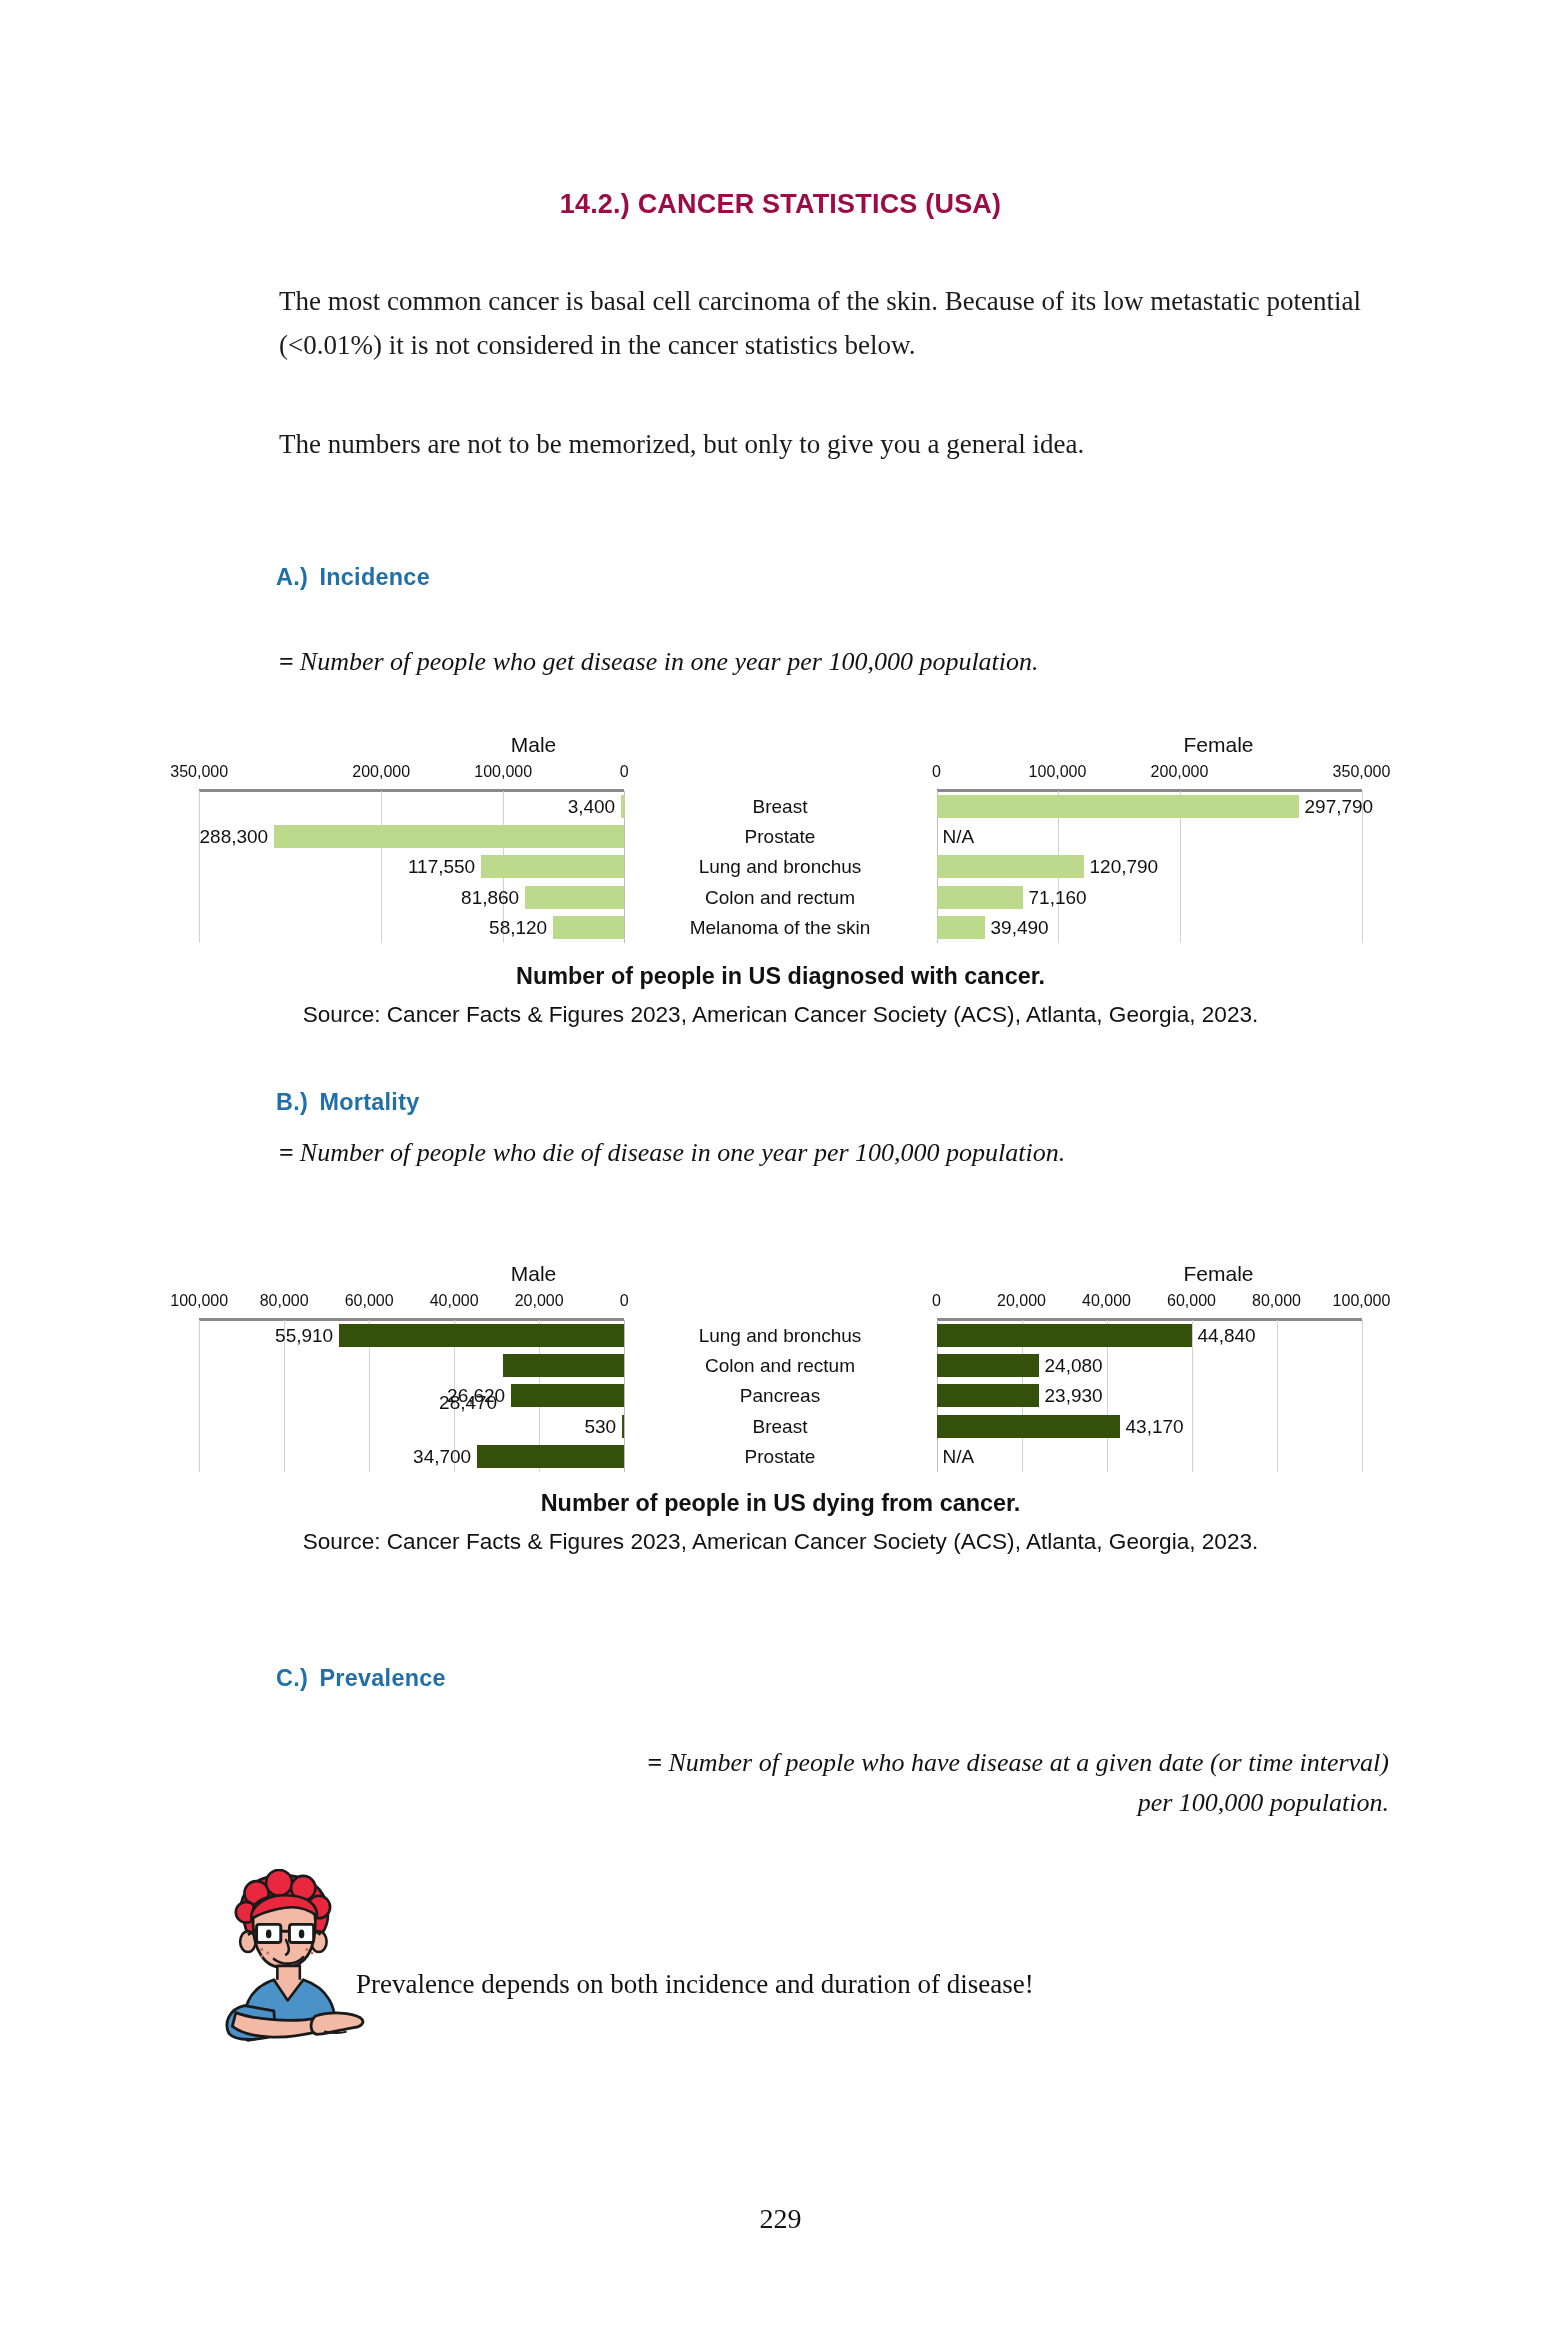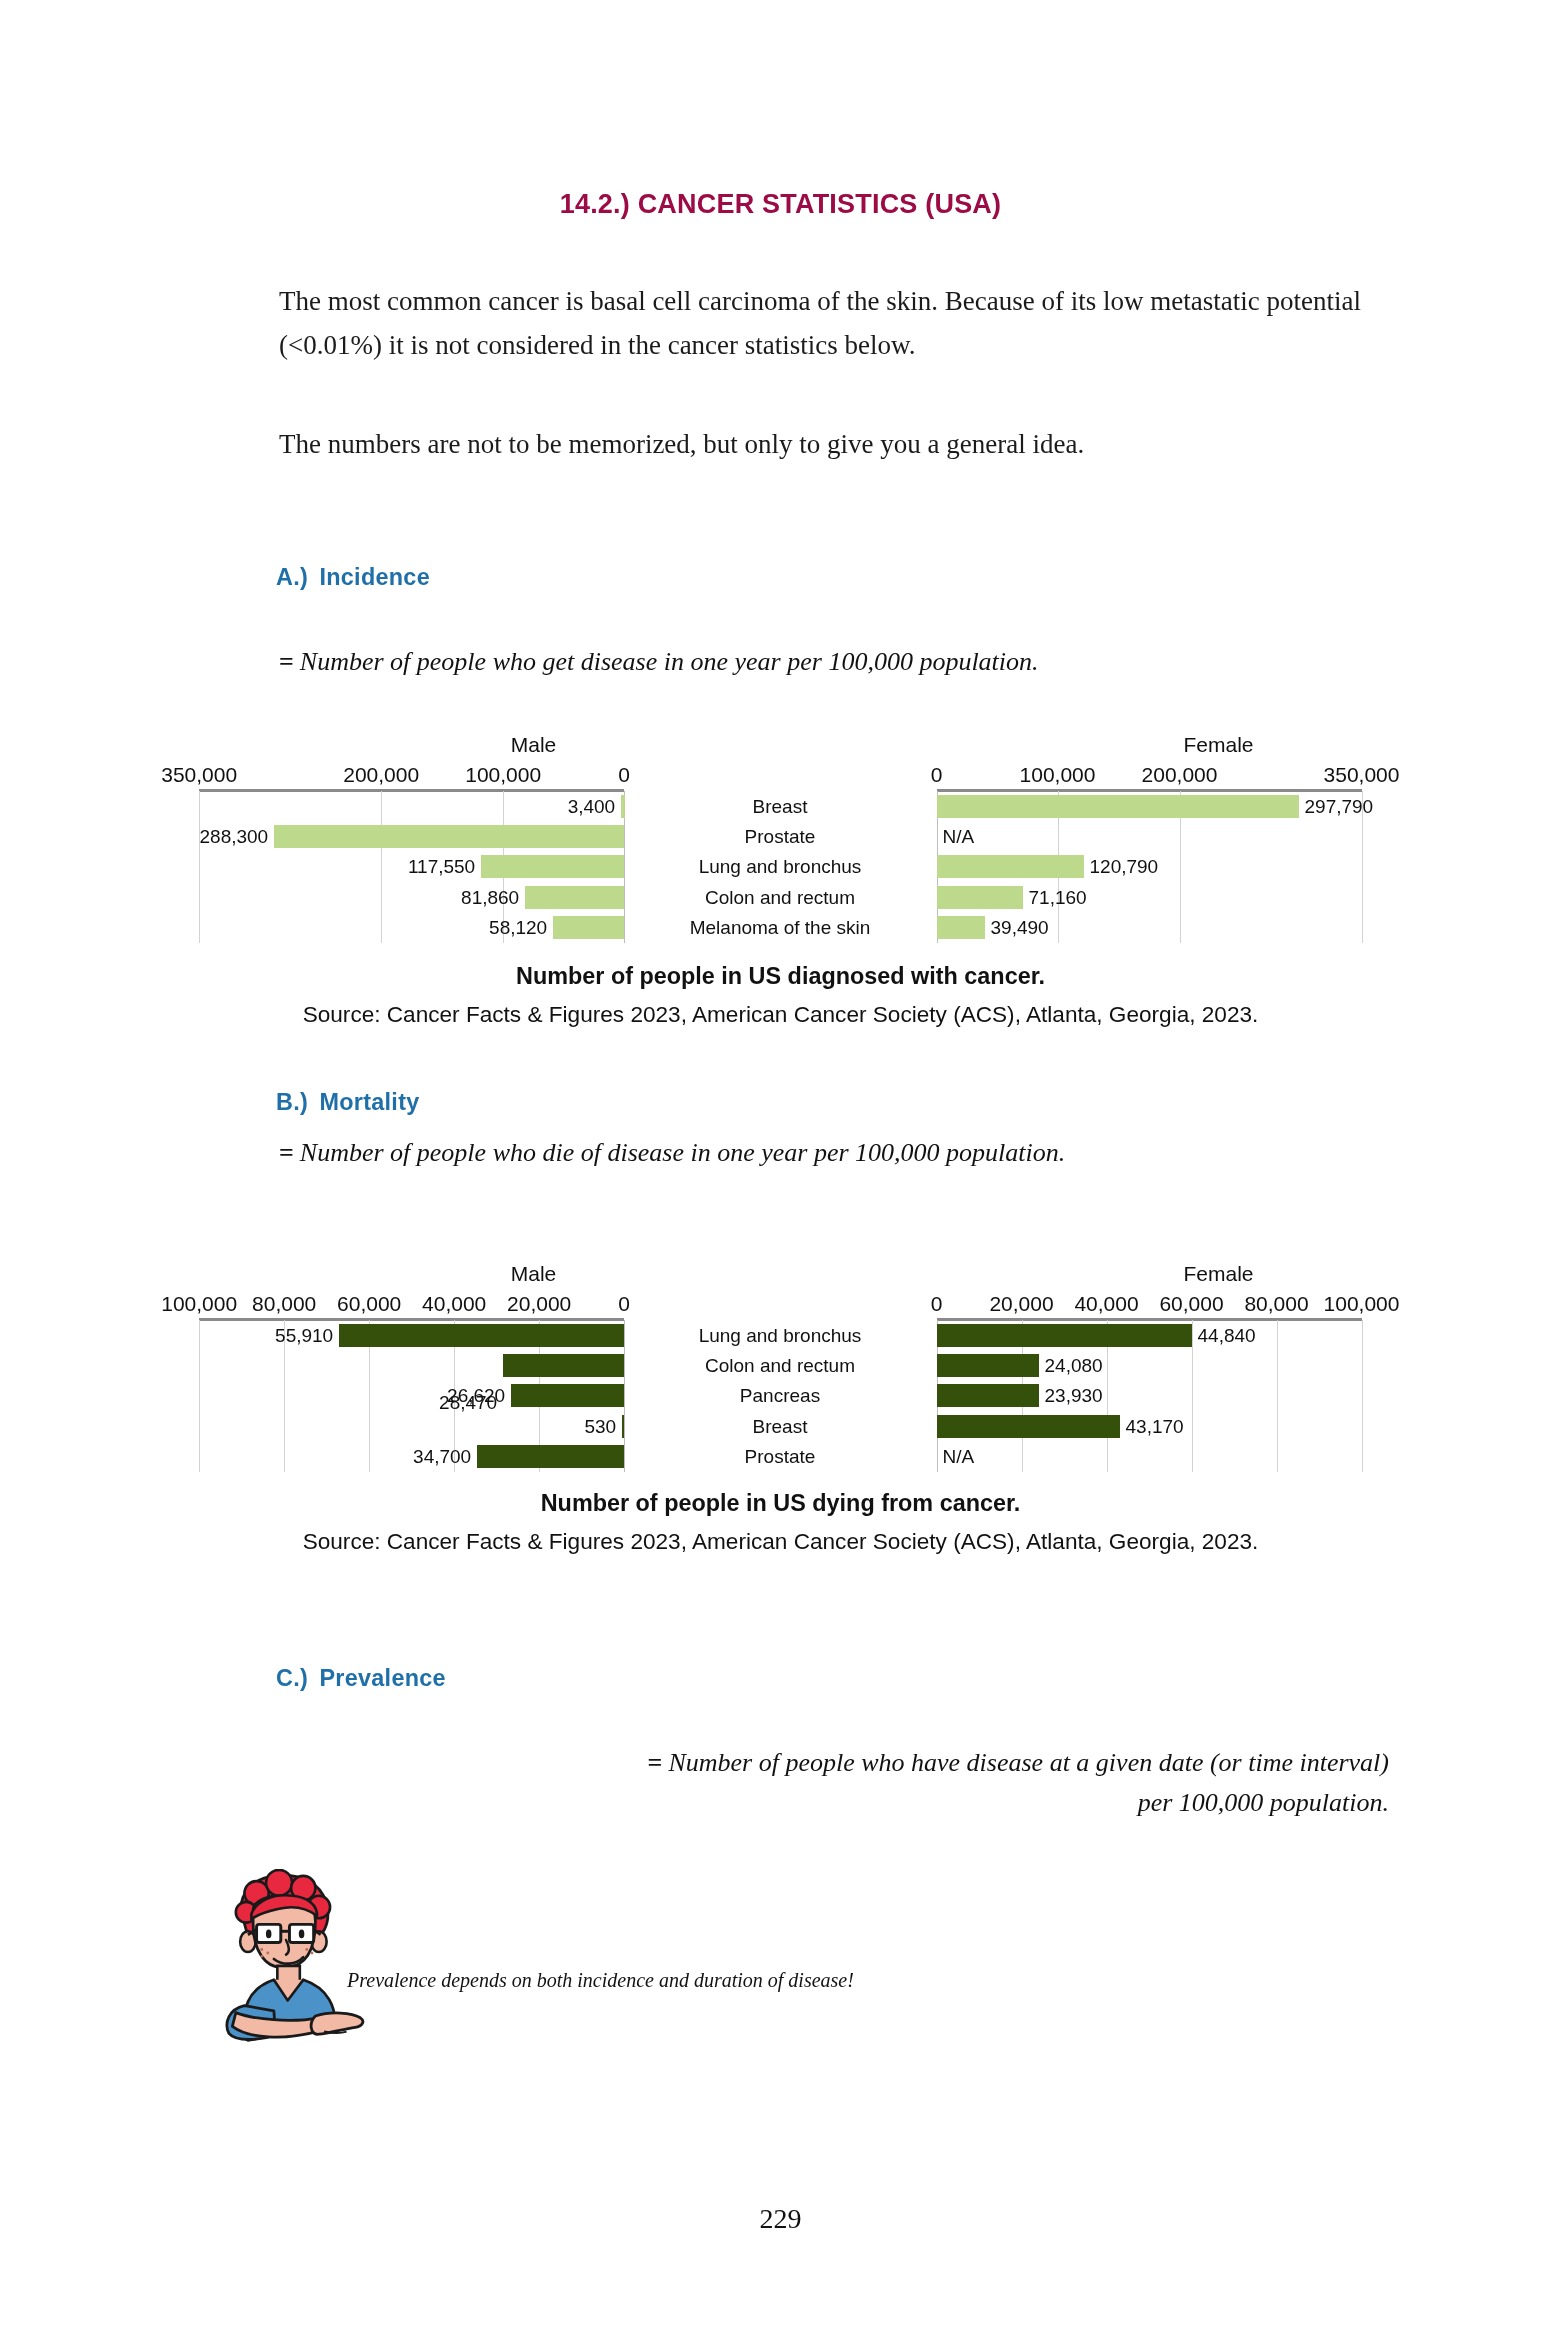--- a/index.html
+++ b/index.html
@@ -101,21 +101,21 @@
 
   
   .axis-labels {
     position: absolute;
     top: 29.5px;
     height: 22.6px;
   }
   .axis-labels span {
     position: absolute;
     font-family: "Liberation Sans", sans-serif;
-    font-size: 21px;
+    font-size: 16px;
     color: #111;
     white-space: nowrap;
     transform: translateX(-50%);
     top: 0;
   }
 
   .axis-rule {
     position: absolute;
     height: 2.6px;
     background: #8a8a8a;
@@ -205,25 +205,24 @@
   }
   .mascot {
     position: absolute;
     left: 0;
     top: 0;
     width: 165px;
     height: 173px;
   }
   .tip-text {
     position: absolute;
-    left: 134px;
+    left: 143px;
     top: 100px;
     font-family: "Liberation Serif", serif;
-    font-style: italic;
-    font-size: 20px;
+    font-size: 27px;
     color: #121212;
     white-space: nowrap;
   }
 
   
   .page-number {
     position: absolute;
     left: 0; right: 0;
     top: 2203px;
     text-align: center;

